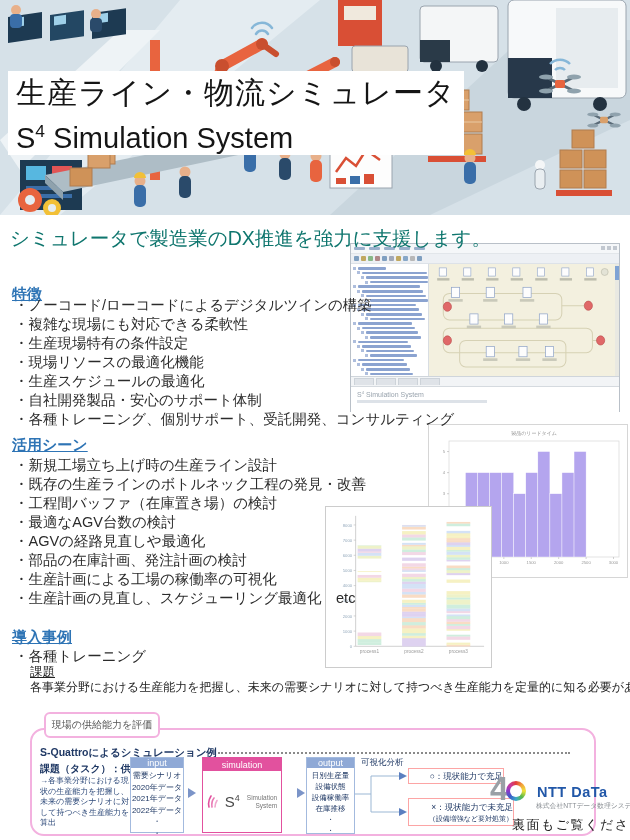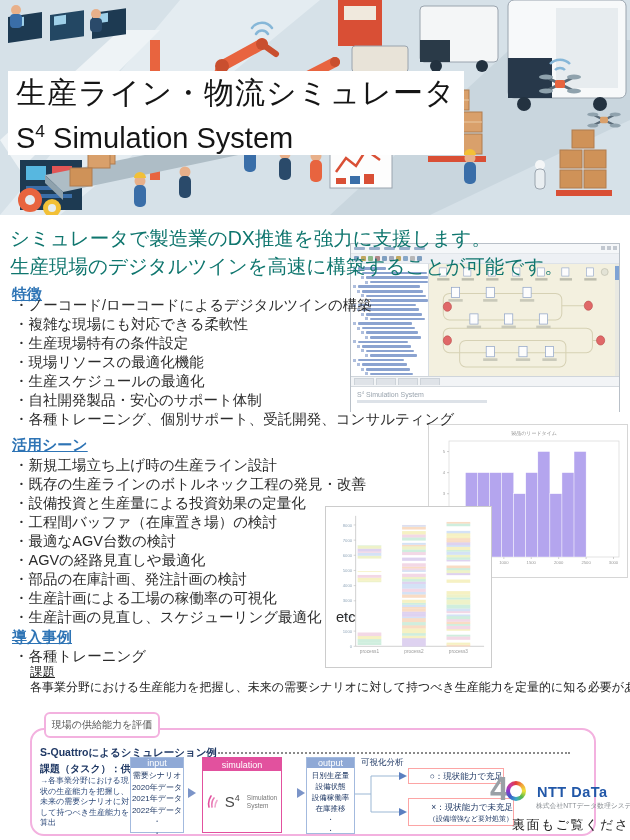--- a/index.html
+++ b/index.html
@@ -50,21 +50,21 @@
   .pinkbox{left:30px;top:728px;width:562px;height:104px;border:2px solid #f3b1df;border-radius:14px;z-index:4;background:#fff;}
   .pinktab{left:44px;top:712px;width:112px;height:22px;border:2px solid #f3b1df;border-radius:6px;background:#fff;
            z-index:6;font-size:10px;color:#555;display:flex;align-items:center;justify-content:center;white-space:nowrap;}
   .ex-title{left:40px;top:746px;z-index:6;font-size:10.5px;font-weight:bold;color:#1f3864;white-space:nowrap;}
   .dotline{left:218px;top:752px;width:352px;border-top:2px dotted #8a8a8a;z-index:6;}
   .task-title{left:40px;top:762px;z-index:6;font-size:10px;font-weight:bold;color:#1f3864;white-space:nowrap;}
   .task-body{left:40px;top:776px;width:92px;z-index:6;font-size:8px;line-height:10.5px;color:#2e4a7a;}
   .iobox{z-index:6;box-sizing:border-box;border:1px solid #a3bade;background:#fff;display:flex;flex-direction:column;}
   .iohead{height:13px;background:#8fa9d6;color:#fff;font-size:9px;display:flex;align-items:center;justify-content:center;}
   .iolines{flex:1;font-size:8px;line-height:11.5px;color:#1f3864;text-align:center;padding-top:2px;}
-  .simbox{left:202px;top:757px;width:80px;height:76px;border:1.5px solid #e2519e;}
+  .simbox{left:202px;top:757px;width:80px;height:76px;border:1.5px solid #e2519e;text-align:right;}
   .simbox .iohead{background:#e2519e;font-size:9px;}
   .simlogo{flex:1;display:flex;align-items:center;justify-content:center;gap:7px;}
   .s4big{font-size:15px;color:#4a4a4a;}
   .s4txt{font-size:6.5px;line-height:7.5px;color:#777;}
   .flow-arrow{z-index:6;width:0;height:0;border-top:5px solid transparent;border-bottom:5px solid transparent;border-left:8px solid #7b94c8;}
   .ana-label{left:361px;top:757px;z-index:6;font-size:8.5px;color:#1f3864;white-space:nowrap;}
   .resbox{z-index:6;box-sizing:border-box;border:1px solid #fca5a5;background:#fff;text-align:right;color:#1f3864;}
   .res1{left:408px;top:768px;width:96px;height:16px;font-size:8.5px;line-height:15px;}
   .res2{left:408px;top:798px;width:106px;height:28px;font-size:8.5px;line-height:12px;padding-top:2px;}
   .res2 .sub{font-size:7px;color:#1f3864;}
@@ -247,21 +247,20 @@
   </g>
 </svg>
 
 <div class="abs title-box">
   <div class="title-l1">生産ライン・物流シミュレータ</div>
   <div class="title-l2"><span>S</span><sup>4</sup><span> Simulation System</span></div>
 </div>
 
 <div class="abs intro">
   <div>シミュレータで製造業のDX推進を強力に支援します。</div>
-  <div>生産現場のデジタルツインを高速に構築することが可能です。</div>
 </div>
 
 <div class="abs simwin">
   <div class="menubar">
     <span class="menu-chip"></span>
     <span class="menu-chip"></span>
     <span class="menu-chip"></span>
     <span class="menu-chip"></span>
     <span class="menu-chip"></span>
     <span class="wctl">
@@ -468,21 +467,20 @@
   <div>・現場リソースの最適化機能</div>
   <div>・生産スケジュールの最適化</div>
   <div>・自社開発製品・安心のサポート体制</div>
   <div>・各種トレーニング、個別サポート、受託開発、コンサルティング</div>
 </div>
 
 <div class="abs sec-head" style="left:12px;top:436px;">活用シーン</div>
 <div class="abs blist" style="left:14px;top:456px;">
   <div>・新規工場立ち上げ時の生産ライン設計</div>
   <div>・既存の生産ラインのボトルネック工程の発見・改善</div>
-  <div>・設備投資と生産量による投資効果の定量化</div>
   <div>・工程間バッファ（在庫置き場）の検討</div>
   <div>・最適なAGV台数の検討</div>
   <div>・AGVの経路見直しや最適化</div>
   <div>・部品の在庫計画、発注計画の検討</div>
   <div>・生産計画による工場の稼働率の可視化</div>
   <div>・生産計画の見直し、スケジューリング最適化　etc</div>
 </div>
 
 <div class="abs sec-head" style="left:12px;top:628px;">導入事例</div>
 <div class="abs customer" style="left:14px;top:647px;">・各種トレーニング</div>

